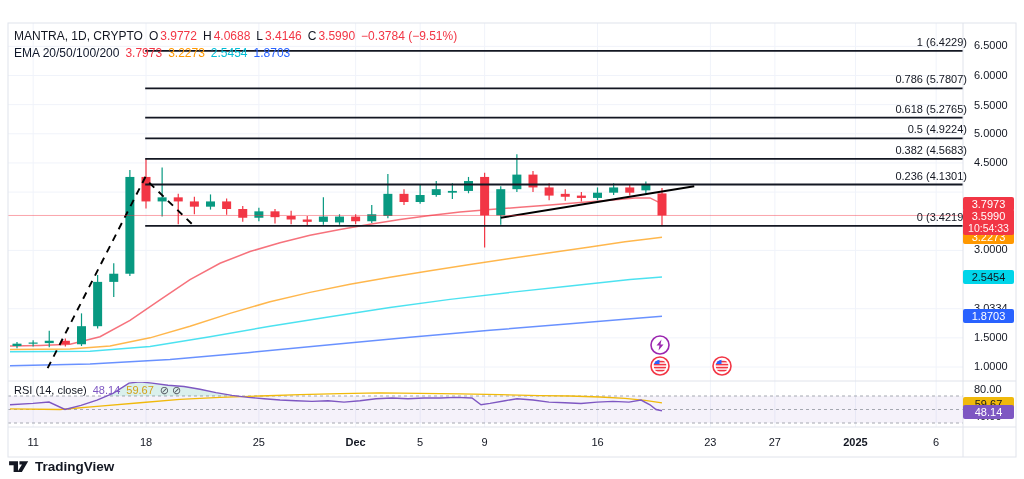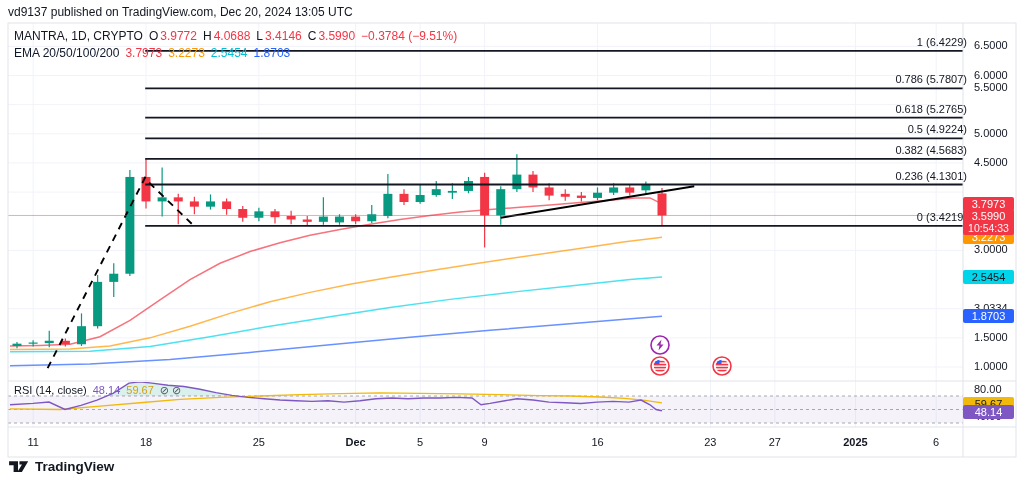--- a/index.html
+++ b/index.html
@@ -22,21 +22,20 @@
   .time-label{position:absolute;top:436px;width:44px;margin-left:-22px;text-align:center;
               font-size:11px;color:#131722;z-index:3;}
   .time-label.bold{font-weight:700;}
   .tv-logo{position:absolute;left:8px;top:458px;display:flex;align-items:center;gap:6px;z-index:5;}
   .tv-logo .txt{font-size:13.5px;font-weight:600;color:#131722;}
 </style>
 </head>
 <body>
 
 <div class="stage">
-  <div class="pub-header">vd9137 published on TradingView.com, Dec 20, 2024 13:05 UTC</div>
 
   <svg id="chart-svg" width="1024" height="479">
       <defs>
         <clipPath id="clip-plot">
           <rect x="8" y="23" width="955" height="404"></rect>
         </clipPath>
         <clipPath id="clip-rsi">
           <rect x="8" y="382" width="955" height="45"></rect>
         </clipPath>
         <clipPath id="flagclip1">
@@ -226,21 +225,21 @@
       <div class="fib-label" style="top: 73.2852px;">0.786 (5.7807)</div>
       <div class="fib-label" style="top: 102.68px;">0.618 (5.2765)</div>
       <div class="fib-label" style="top: 123.324px;">0.5 (4.9224)</div>
       <div class="fib-label" style="top: 143.968px;">0.382 (4.5683)</div>
       <div class="fib-label" style="top: 169.515px;">0.236 (4.1301)</div>
       <div class="fib-label" style="top: 210.803px;">0 (3.4219)</div>
     </div>
   <div id="price-axis">
       <div class="pa-label" style="top: 39.35px;">6.5000</div>
       <div class="pa-label" style="top: 68.5px;">6.0000</div>
-      <div class="pa-label" style="top: 81px;">5.5000</div>
+      <div class="pa-label" style="top: 99px;">5.5000</div>
       <div class="pa-label" style="top: 126.8px;">5.0000</div>
       <div class="pa-label" style="top: 155.95px;">4.5000</div>
       <div class="pa-label" style="top: 185.1px; margin-top: 24px;">4.0000</div>
       <div class="pa-label" style="top: 243.4px;">3.0000</div>
       <div class="pa-label" style="top: 301.7px;">3.0334</div>
       <div class="pa-label" style="top: 330.85px;">1.5000</div>
       <div class="pa-label" style="top: 360px;">1.0000</div>
       <div class="pa-label" style="top: 383.25px;">80.00</div>
       <div class="pa-label" style="top: 410.25px;">40.00</div>
       <div class="badge" style="background: rgb(242, 54, 69); color: rgb(255, 255, 255); top: 196.917px;">3.7973</div>

